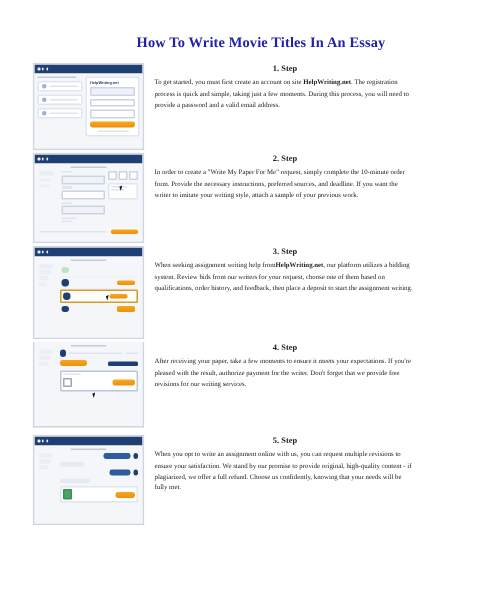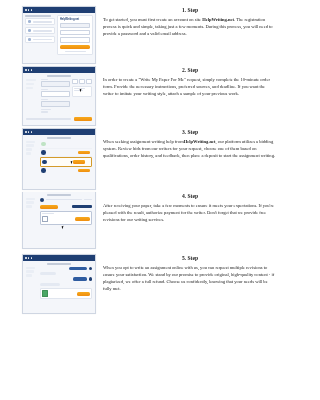--- a/index.html
+++ b/index.html
@@ -201,20 +201,21 @@
     border-radius: 0.6px;
     flex: none;
   }
   .sq.green { background: #4aa765; border-color: #3e8f56; }
 </style>
 </head>
 <body>
 
 <div class="page">
 
+  <h1 class="doc-title">How To Write Movie Titles In An Essay</h1>
 
   <div class="steps">
 
     <div class="step-row" style="height:60px;">
       <div class="shot-wrap" style="top:0;">
         <div class="browser">
           <div class="br-bar">
             <span class="br-dot"></span>
             <span class="br-dot"></span>
             <span class="br-dot"></span>

